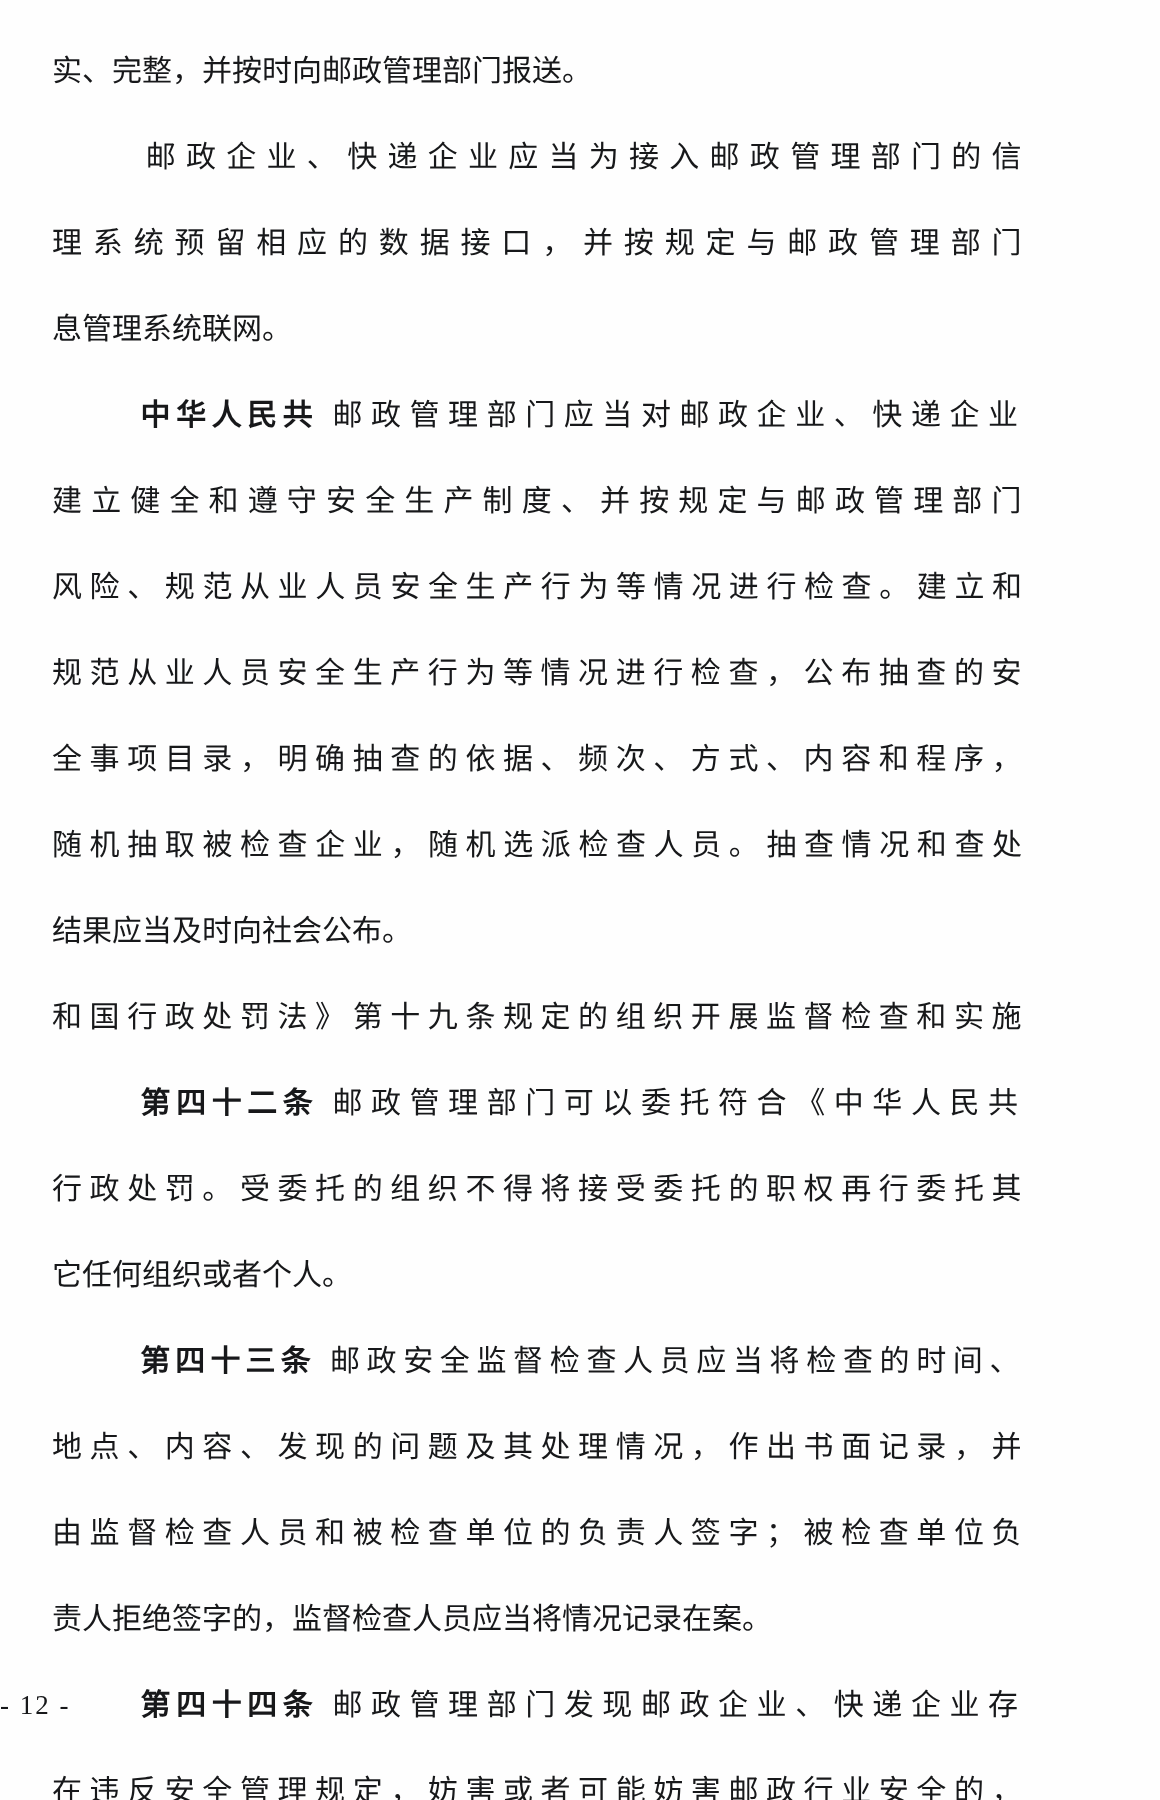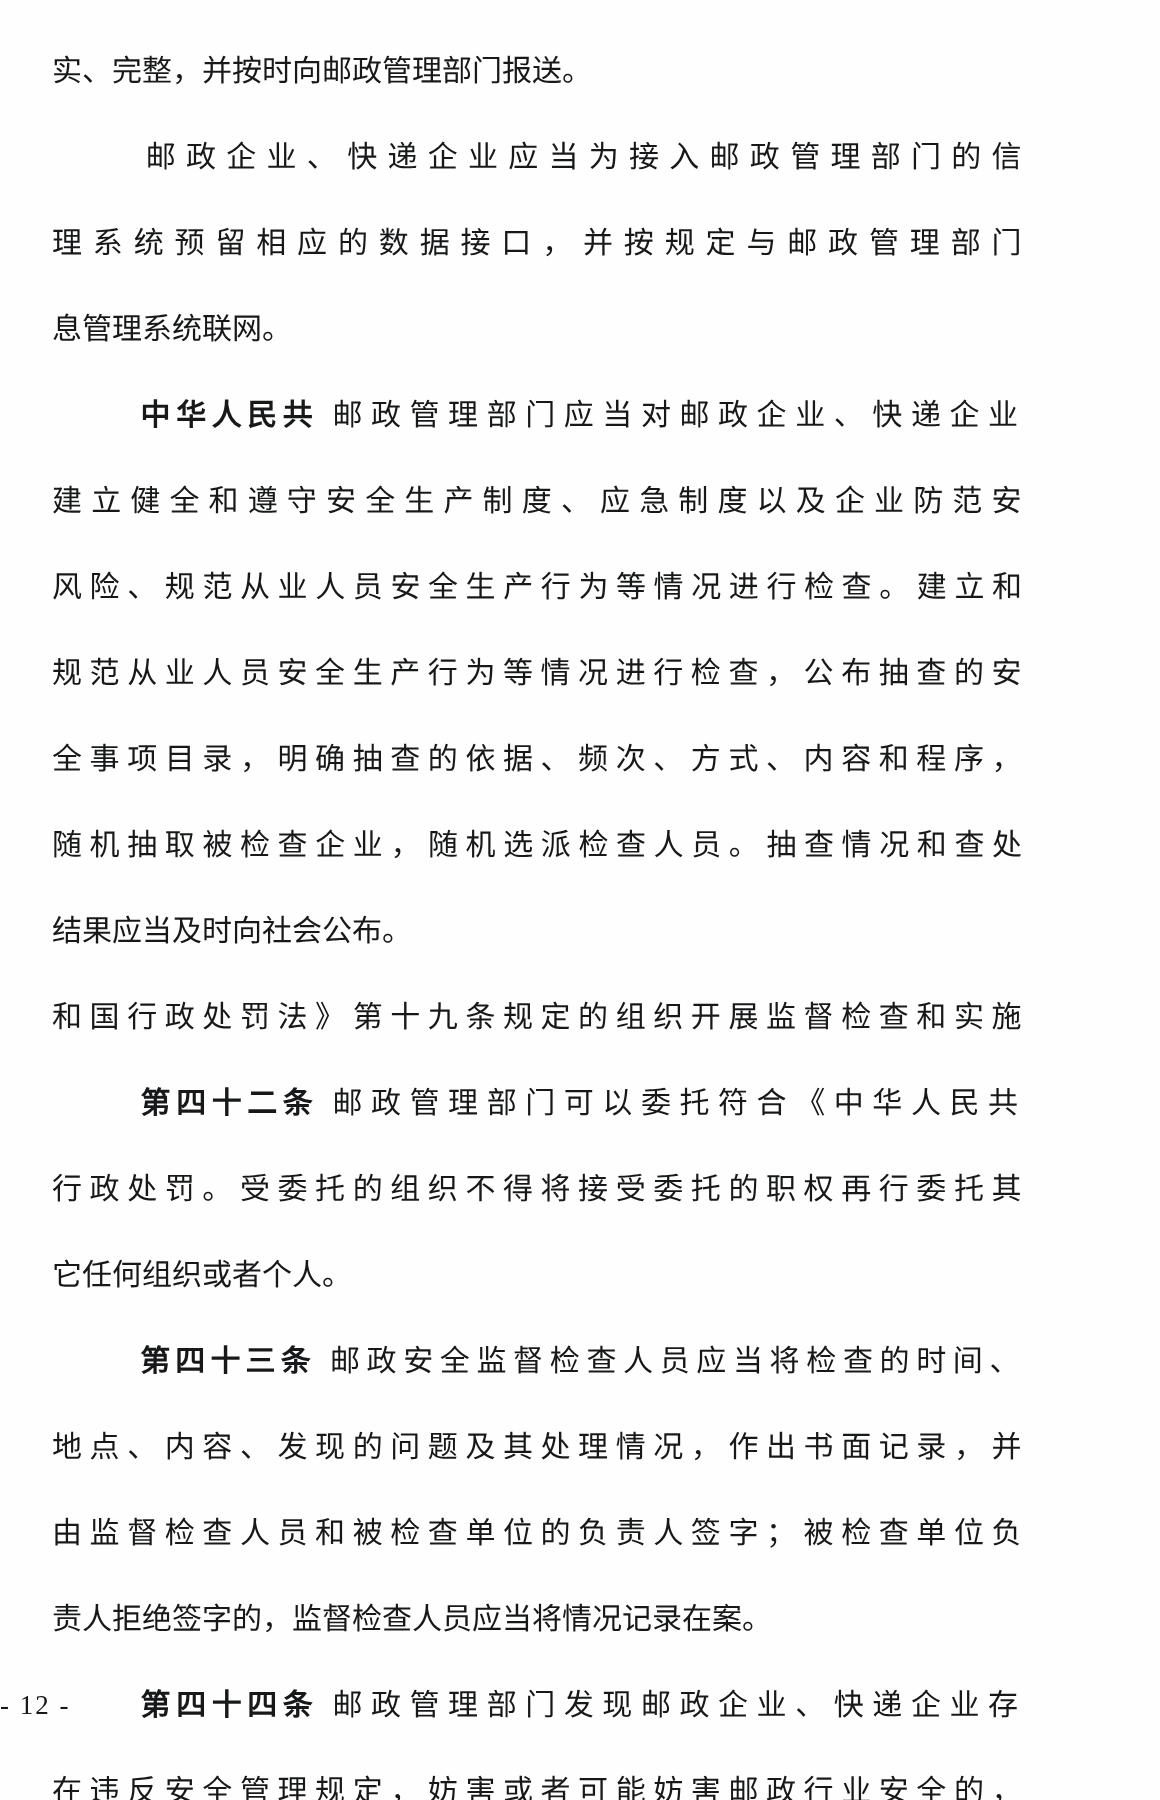--- a/index.html
+++ b/index.html
@@ -74,21 +74,21 @@
 </head>
 <body>
 
 <div class="page">
   <div class="page-body" id="page-body">
       <div class="line t0 ragged"><span class="run">实、完整，并按时向邮政管理部门报送。</span></div>
       <div class="line t1"><span class="indent-sp">&nbsp;</span><span class="run">邮政企业、快递企业应当为接入邮政管理部门的信</span></div>
       <div class="line t1"><span class="run">理系统预留相应的数据接口，并按规定与邮政管理部门</span></div>
       <div class="line t0 ragged"><span class="run">息管理系统联网。</span></div>
       <div class="line t4"><span class="indent-sp">&nbsp;</span><span class="art-head">中华人民共</span><span class="run">邮政管理部门应当对邮政企业、快递企业</span></div>
-      <div class="line t1"><span class="run">建立健全和遵守安全生产制度、应急制度以及企业防范安</span></div>
+      <div class="line t1"><span class="run">建立健全和遵守安全生产制度、并按规定与邮政管理部门</span></div>
       <div class="line t0"><span class="run">风险、规范从业人员安全生产行为等情况进行检查。建立和</span></div>
       <div class="line t1"><span class="run">规范从业人员安全生产行为等情况进行检查，公布抽查的安</span></div>
       <div class="line t1"><span class="run">全事项目录，明确抽查的依据、频次、方式、内容和程序，</span></div>
       <div class="line t0"><span class="run">随机抽取被检查企业，随机选派检查人员。抽查情况和查处</span></div>
       <div class="line t0 ragged"><span class="run">结果应当及时向社会公布。</span></div>
       <div class="line t1"><span class="run">和国行政处罚法》第十九条规定的组织开展监督检查和实施</span></div>
       <div class="line t4"><span class="indent-sp">&nbsp;</span><span class="art-head">第四十二条</span><span class="run">邮政管理部门可以委托符合《中华人民共</span></div>
       <div class="line t1"><span class="run">行政处罚。受委托的组织不得将接受委托的职权再行委托其</span></div>
       <div class="line t0 ragged"><span class="run">它任何组织或者个人。</span></div>
       <div class="line t3"><span class="indent-sp">&nbsp;</span><span class="art-head">第四十三条</span><span class="run">邮政安全监督检查人员应当将检查的时间、</span></div>

